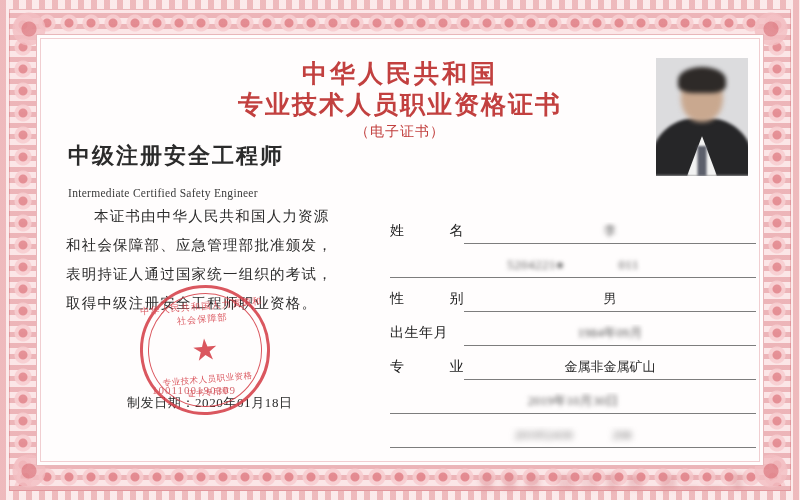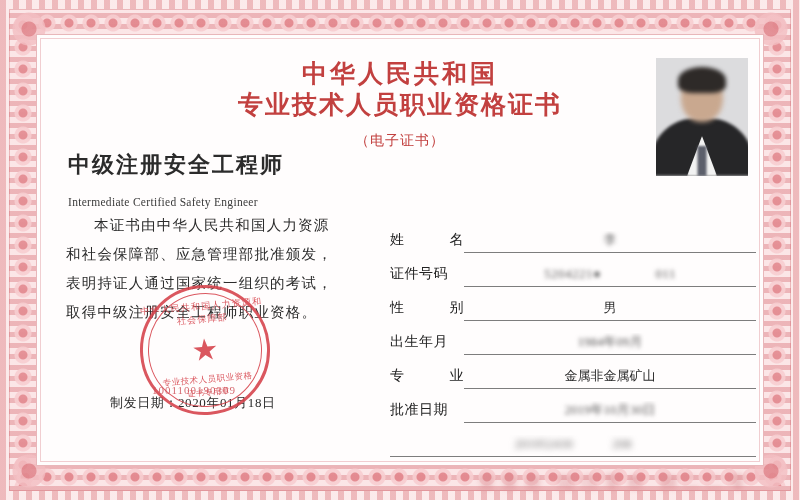--- a/index.html
+++ b/index.html
@@ -111,21 +111,21 @@
     font-size: 25px;
     font-weight: bold;
     color: #c2403f;
     letter-spacing: 2px;
     line-height: 1.25;
   }
   .title-line3 {
     font-size: 14px;
     color: #c2403f;
     letter-spacing: 1px;
-    margin-top: 12px;
+    margin-top: 3px;
   }
 
   .cert-name-cn {
     font-size: 22px;
     font-weight: bold;
     color: #2b2b2b;
     letter-spacing: 2px;
     padding-left: 24px;
   }
   .cert-name-en {
@@ -310,21 +310,21 @@
     top: 384px;
     font-size: 11px;
     color: #cf5159;
     letter-spacing: 1px;
     opacity: 0.85;
   }
 
   
   .issue-date {
     position: absolute;
-    left: 66px;
+    left: 83px;
     bottom: 46px;
     font-size: 13px;
     color: #2b2b2b;
     letter-spacing: 0.6px;
   }
 
   
   .bottom-code {
     position: absolute;
     right: 48px;
@@ -382,23 +382,20 @@
           <div class="field-label">
             <span>姓</span>
             <span>名</span>
           </div>
           <div class="field-value">
             <span class="blurred">李</span>
           </div>
         </div>
 
         <div class="field-row">
-          <div class="field-label">
-            <span>证件号码</span>
-          </div>
           <div class="field-value blur-part">
             <span class="blurred">5204221●　　　　011</span>
           </div>
         </div>
 
         <div class="field-row">
           <div class="field-label">
             <span>性</span>
             <span>别</span>
           </div>
@@ -420,23 +417,20 @@
           <div class="field-label">
             <span>专</span>
             <span>业</span>
           </div>
           <div class="field-value">
             <span>金属非金属矿山</span>
           </div>
         </div>
 
         <div class="field-row">
-          <div class="field-label">
-            <span>批准日期</span>
-          </div>
           <div class="field-value">
             <span class="blurred">2019年10月30日</span>
           </div>
         </div>
 
         <div class="field-row">
           <div class="field-value">
             <span class="blurred-strong">201952430　　　208</span>
           </div>
         </div>

